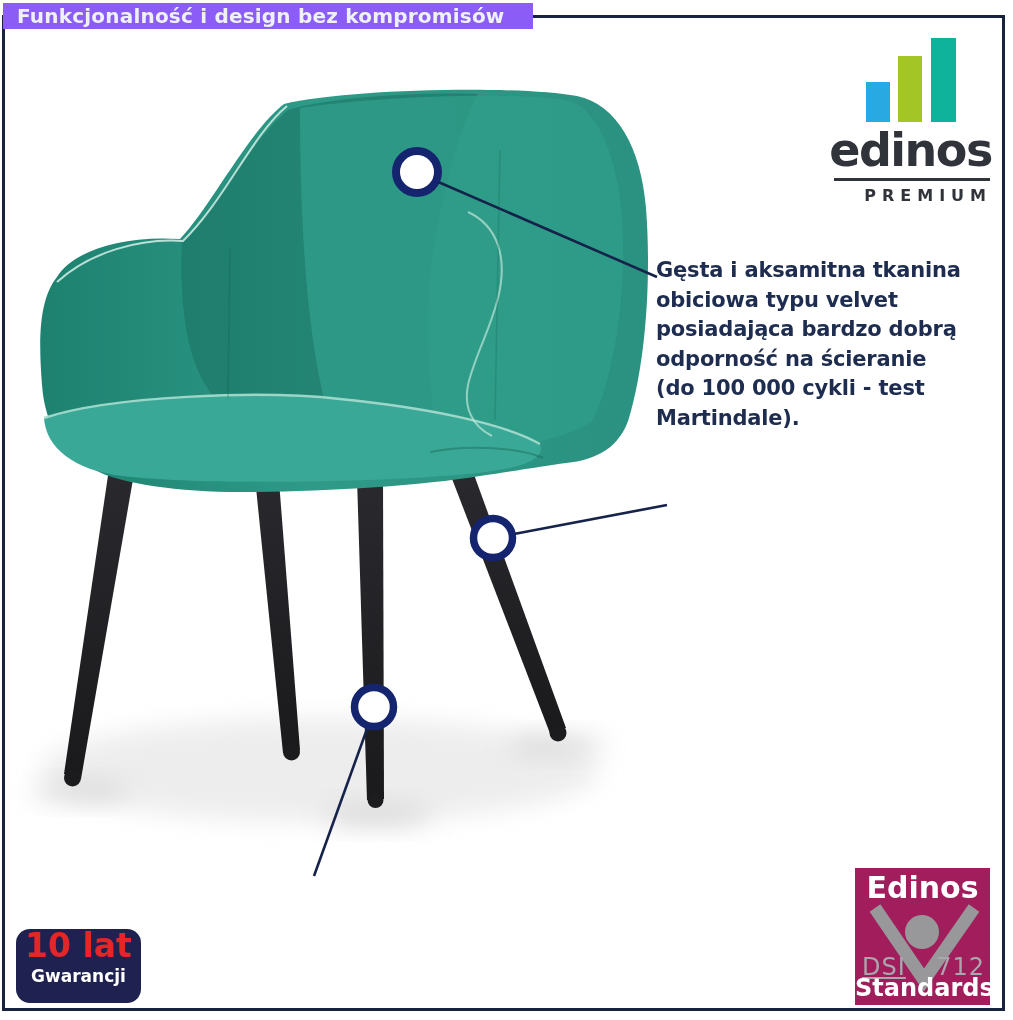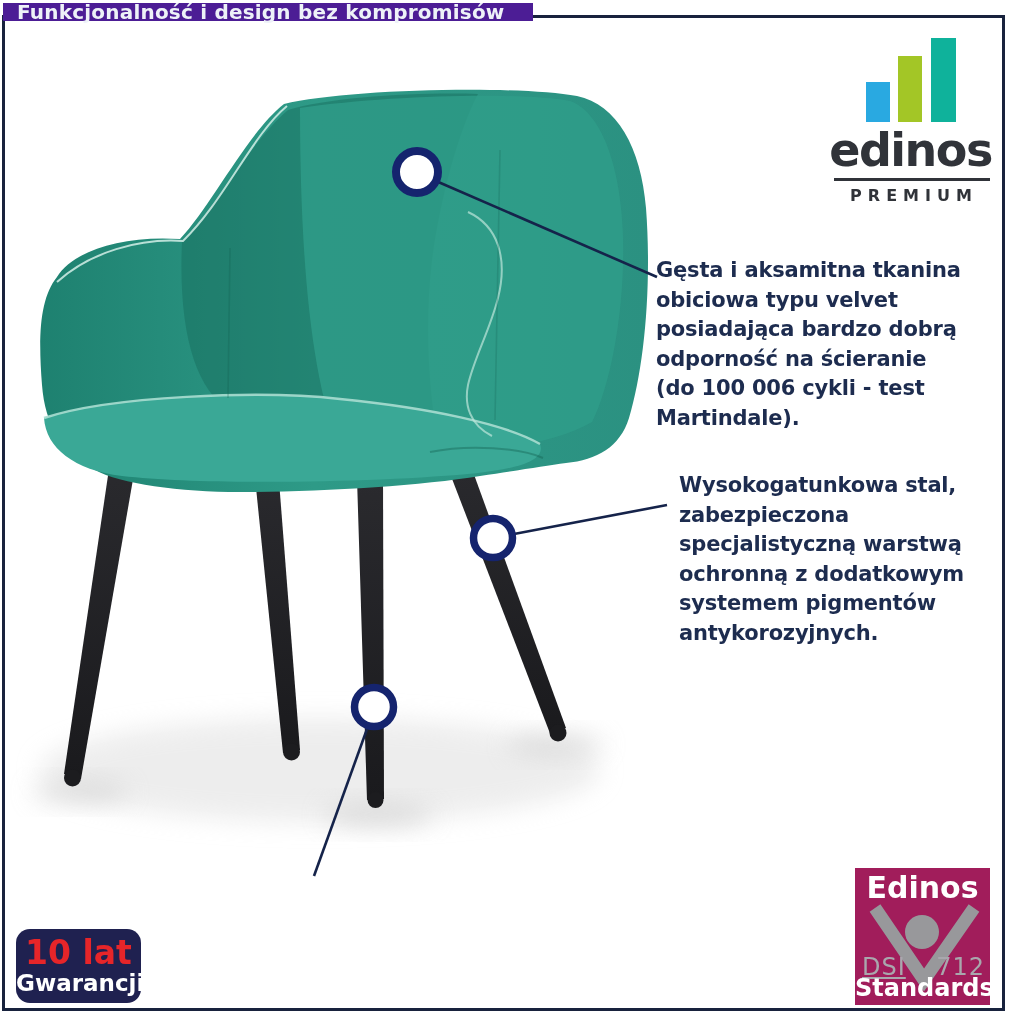--- a/index.html
+++ b/index.html
@@ -7,56 +7,56 @@
     position:relative;width:1013px;height:1020px;background:#ffffff;
     font-family:"DejaVu Sans","Liberation Sans",sans-serif;overflow:hidden;
   }
   
   .frame{
     position:absolute;left:2px;top:15px;width:1003px;height:996px;
     border:3px solid #18223d;pointer-events:none;box-sizing:border-box;
   }
   
   .banner{
-    position:absolute;left:3px;top:3px;width:530px;height:18px;
-    background:#4c1d95;color:#eef2f8;display:flex;align-items:center;
+    position:absolute;left:3px;top:3px;width:530px;height:26px;
+    background:#8b5cf6;color:#eef2f8;display:flex;align-items:center;
     font-size:20px;font-weight:700;letter-spacing:.2px;padding-left:14px;
     box-sizing:border-box;white-space:nowrap;
   }
   
   .brand{position:absolute;left:828px;top:30px;width:180px;height:185px;}
   .brand .bar{position:absolute;}
   .brand .bar.b1{left:38px;top:52px;width:24px;height:40px;}
   .brand .bar.b2{left:70px;top:26px;width:24px;height:66px;}
   .brand .bar.b3{left:103px;top:8px;width:25px;height:84px;}
   .brand .name{
     position:absolute;left:0;top:96px;width:165px;text-align:center;
     font-size:46px;font-weight:700;color:#303339;letter-spacing:-1.5px;line-height:48px;
   }
   .brand .rule{position:absolute;left:6px;top:148px;width:156px;height:3px;background:#303339;}
   .brand .tier{
-    position:absolute;left:8px;top:156px;width:156px;text-align:center;
+    position:absolute;left:8px;top:156px;width:156px;text-align:right;
     font-size:16px;font-weight:600;color:#303339;letter-spacing:6px;
   }
   
   .desc{
     position:absolute;color:#1d2c4f;font-size:21px;font-weight:700;
     line-height:29.5px;white-space:pre-line;letter-spacing:-.2px;
   }
   .t1{left:656px;top:256px;width:350px;}
   .t2{left:679px;top:471px;width:330px;}
   .t3{left:271px;top:859px;width:450px;}
   
   .warranty{
     position:absolute;left:16px;top:929px;width:125px;height:74px;
     background:#1f2150;border-radius:14px;color:#fff;text-align:center;
-    display:flex;flex-direction:column;justify-content:center;
+    display:flex;flex-direction:column;
   }
   .warranty .l1{font-size:33px;line-height:34px;font-weight:700;color:#e62529;}
-  .warranty .l2{font-size:23px;line-height:27px;font-weight:700;color:#ffffff;}
+  .warranty .l2{font-size:17px;line-height:27px;font-weight:700;color:#ffffff;}
   
   .standards{
     position:absolute;left:855px;top:868px;width:135px;height:137px;
     background:#a11d5b;color:#fff;overflow:hidden;
   }
   .standards .brandline{
     position:absolute;top:2px;left:0;width:135px;text-align:center;
     font-size:30px;font-weight:700;color:#ffffff;letter-spacing:0px;
   }
   .standards .vmark{position:absolute;left:0;top:0;width:135px;height:137px;}
@@ -184,28 +184,22 @@
     </div>
     <div class="name">edinos</div>
     <div class="rule"></div>
     <div class="tier">PREMIUM</div>
   </div>
 
   <div class="desc t1">Gęsta i aksamitna tkanina
 obiciowa typu velvet
 posiadająca bardzo dobrą
 odporność na ścieranie
-(do 100 006 cykli - test
+(do 100 000 cykli - test
 Martindale).</div>
-  <div class="desc t2">Wysokogatunkowa stal,
-zabezpieczona
-specjalistyczną warstwą
-ochronną z dodatkowym
-systemem pigmentów
-antykorozyjnych.</div>
 
   <div class="warranty">
     <div class="l1">10 lat</div>
     <div class="l2">Gwarancji</div>
   </div>
 
   <div class="standards">
     <svg class="vmark" viewBox="0 0 135 137">
       <path d="M20,40 L69,112 L119,40" fill="none" stroke="#98989b" stroke-width="13"></path>
       <circle cx="67" cy="64" r="17" fill="#98989b"></circle>

